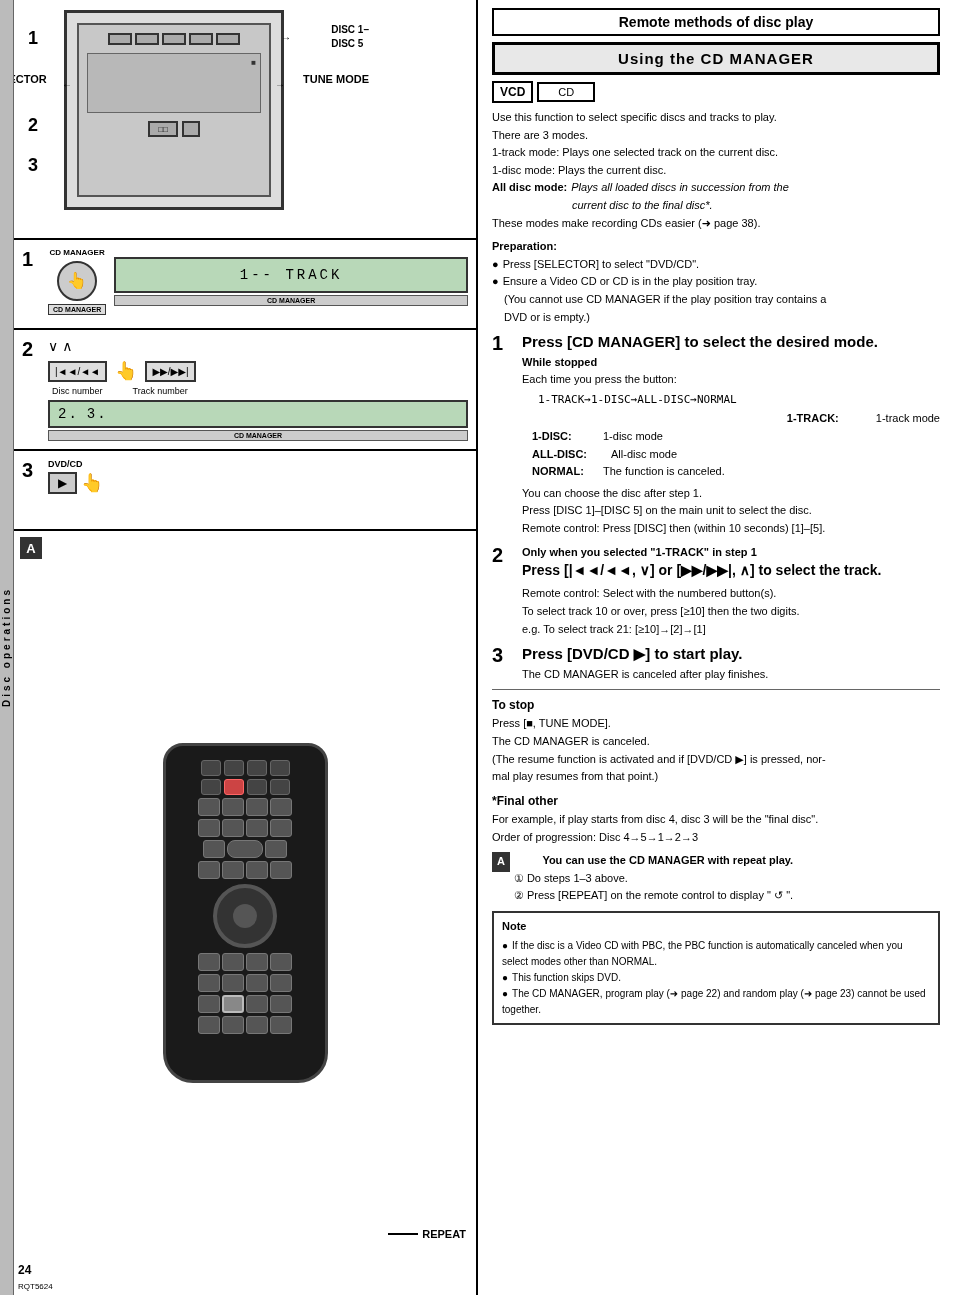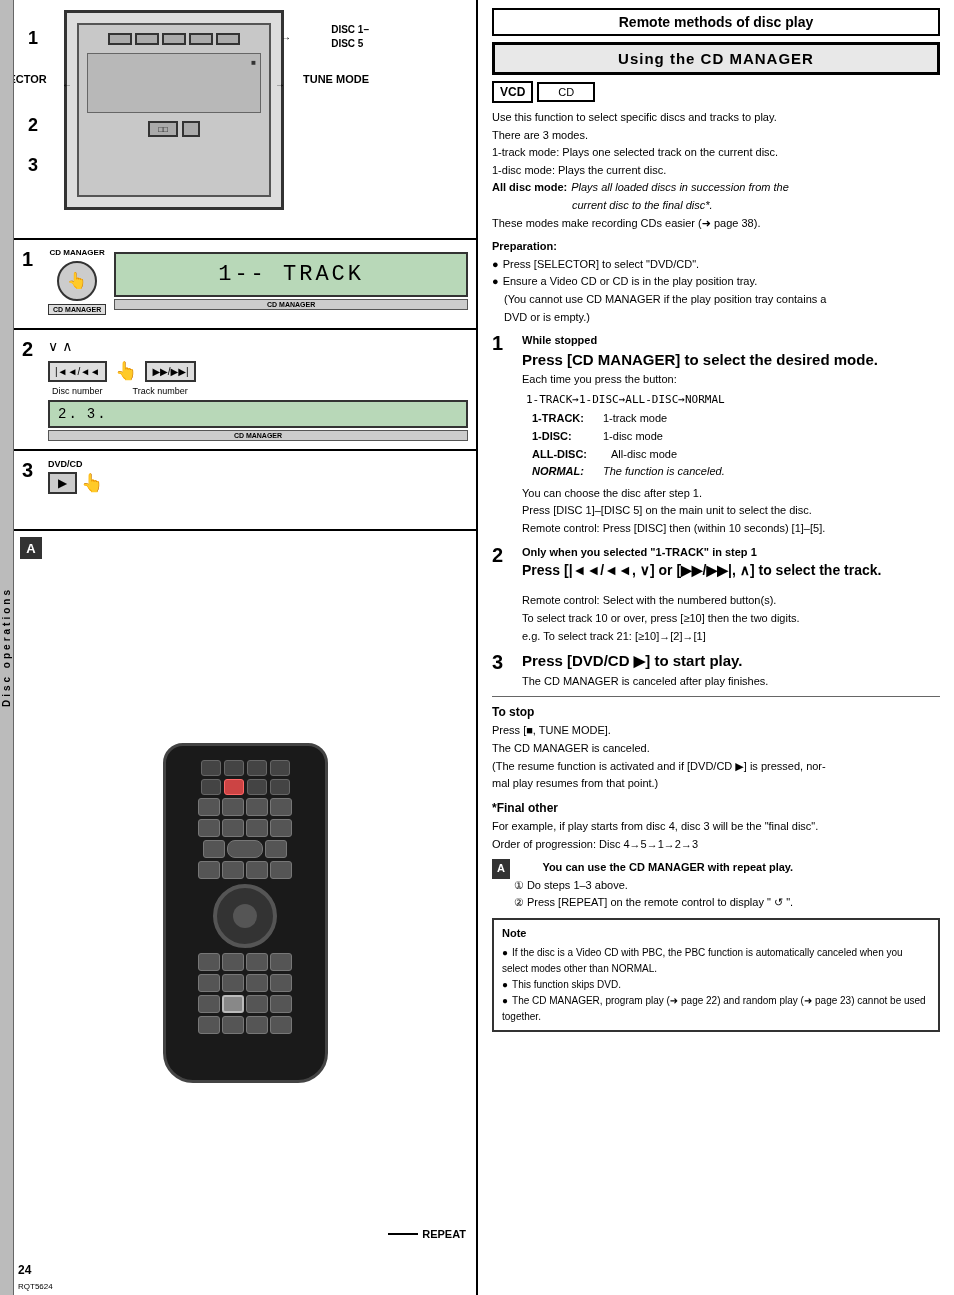--- a/index.html
+++ b/index.html
@@ -105,21 +105,21 @@
 
         <div style="display:flex;flex-direction:column;align-items:center;gap:3px;">
           <div style="font-size:8px; font-weight:bold; text-align:center; line-height:1.2;">CD MANAGER</div>
           <div style="width:40px;height:40px;border:2px solid #333;border-radius:50%;background:#ccc;display:flex;align-items:center;justify-content:center;">
             <div style="font-size:16px;">👆</div>
           </div>
           <div style="border:1px solid #333;background:#ddd;padding:1px 4px;font-size:7px;font-weight:bold;">CD MANAGER</div>
         </div>
 
         <div style="flex:1;">
-          <div style="border:2px solid #333;background:#b8d8b8;font-family:'Courier New',monospace;font-size:22px;letter-spacing:3px;padding:8px 12px;text-align:center;">1-- TRACK</div>
+          <div style="border:2px solid #333;background:#b8d8b8;font-family:'Courier New',monospace;font-size:14px;letter-spacing:3px;padding:8px 12px;text-align:center;">1-- TRACK</div>
           <div style="border:1px solid #555;background:#ccc;padding:1px 4px;font-size:7px;font-weight:bold;text-align:center;margin-top:2px;">CD MANAGER</div>
         </div>
       </div>
     </div>
 
     <div style="border-bottom:2px solid #000; padding:8px 8px; min-height:120px; position:relative;">
       <div style="display:flex; gap:6px; align-items:flex-start;">
         <div style="font-size:20px;font-weight:bold;min-width:20px;">2</div>
         <div style="flex:1;">
           <div style="display:flex; align-items:center; gap:4px; margin-bottom:6px;">
@@ -286,53 +286,53 @@
     <div style="font-weight:bold;font-size:11px;">Preparation:</div>
     <div class="bullet">Press [SELECTOR] to select "DVD/CD".</div>
     <div class="bullet">Ensure a Video CD or CD is in the play position tray.</div>
     <div style="padding-left:12px;">(You cannot use CD MANAGER if the play position tray contains a</div>
     <div style="padding-left:12px;">DVD or is empty.)</div>
   </div>
 
   <div style="display:flex;gap:8px;align-items:flex-start;">
     <div style="font-size:20px;font-weight:bold;min-width:22px;">1</div>
     <div style="flex:1;font-size:11px;line-height:1.6;">
+      <div style="font-size:15px;font-weight:bold;line-height:1.3;margin-bottom:2px;">Press [CD MANAGER] to select the desired mode.</div>
       <div style="font-size:11px;font-weight:bold;">While stopped</div>
-      <div style="font-size:15px;font-weight:bold;line-height:1.3;margin-bottom:2px;">Press [CD MANAGER] to select the desired mode.</div>
       <div>Each time you press the button:</div>
-      <div style="font-family:monospace;font-size:11px;margin:2px 4px;">1-TRACK→1-DISC→ALL-DISC→NORMAL</div>
+      <div style="font-family:monospace;font-size:11px;margin:2px 16px;">1-TRACK→1-DISC→ALL-DISC→NORMAL</div>
       <div style="margin:2px 0 4px 10px;">
-        <div style="display:flex;gap:6px;">
+        <div style="display:flex;gap:24px;justify-content:flex-end;">
             <span style="min-width:65px;font-weight:bold;">1-TRACK:</span>
             <span>1-track mode</span>
           </div>
         <div style="display:flex;gap:6px;">
             <span style="min-width:65px;font-weight:bold;">1-DISC:</span>
             <span>1-disc mode</span>
           </div>
         <div style="display:flex;gap:14px;">
             <span style="min-width:65px;font-weight:bold;">ALL-DISC:</span>
             <span>All-disc mode</span>
           </div>
-        <div style="display:flex;gap:6px;font-style:italic;">
+        <div style="display:flex;gap:6px;">
             <span style="min-width:65px;font-weight:bold;">NORMAL:</span>
             <span>The function is canceled.</span>
           </div>
       </div>
       <div>You can choose the disc after step 1.</div>
       <div>Press [DISC 1]–[DISC 5] on the main unit to select the disc.</div>
       <div>Remote control: Press [DISC] then (within 10 seconds) [1]–[5].</div>
     </div>
   </div>
 
   <div style="display:flex;gap:8px;align-items:flex-start;">
     <div style="font-size:20px;font-weight:bold;min-width:22px;">2</div>
     <div style="flex:1;font-size:11px;line-height:1.6;">
       <div style="font-size:11px;font-weight:bold;">Only when you selected "1-TRACK" in step 1</div>
-      <div style="font-size:14px;font-weight:bold;line-height:1.3;margin-bottom:13px;">Press [|◄◄/◄◄, ∨] or [▶▶/▶▶|, ∧] to select the track.</div>
+      <div style="font-size:14px;font-weight:bold;line-height:1.3;margin-bottom:6px;">Press [|◄◄/◄◄, ∨] or [▶▶/▶▶|, ∧] to select the track.</div>
       <div>Remote control: Select with the numbered button(s).</div>
       <div>To select track 10 or over, press [≥10] then the two digits.</div>
       <div>e.g. To select track 21: [≥10]→[2]→[1]</div>
     </div>
   </div>
 
   <div style="display:flex;gap:8px;align-items:flex-start;">
     <div style="font-size:20px;font-weight:bold;min-width:22px;">3</div>
     <div style="flex:1;font-size:11px;line-height:1.6;">
       <div style="font-size:15px;font-weight:bold;line-height:1.3;margin-bottom:2px;">Press [DVD/CD ▶] to start play.</div>

